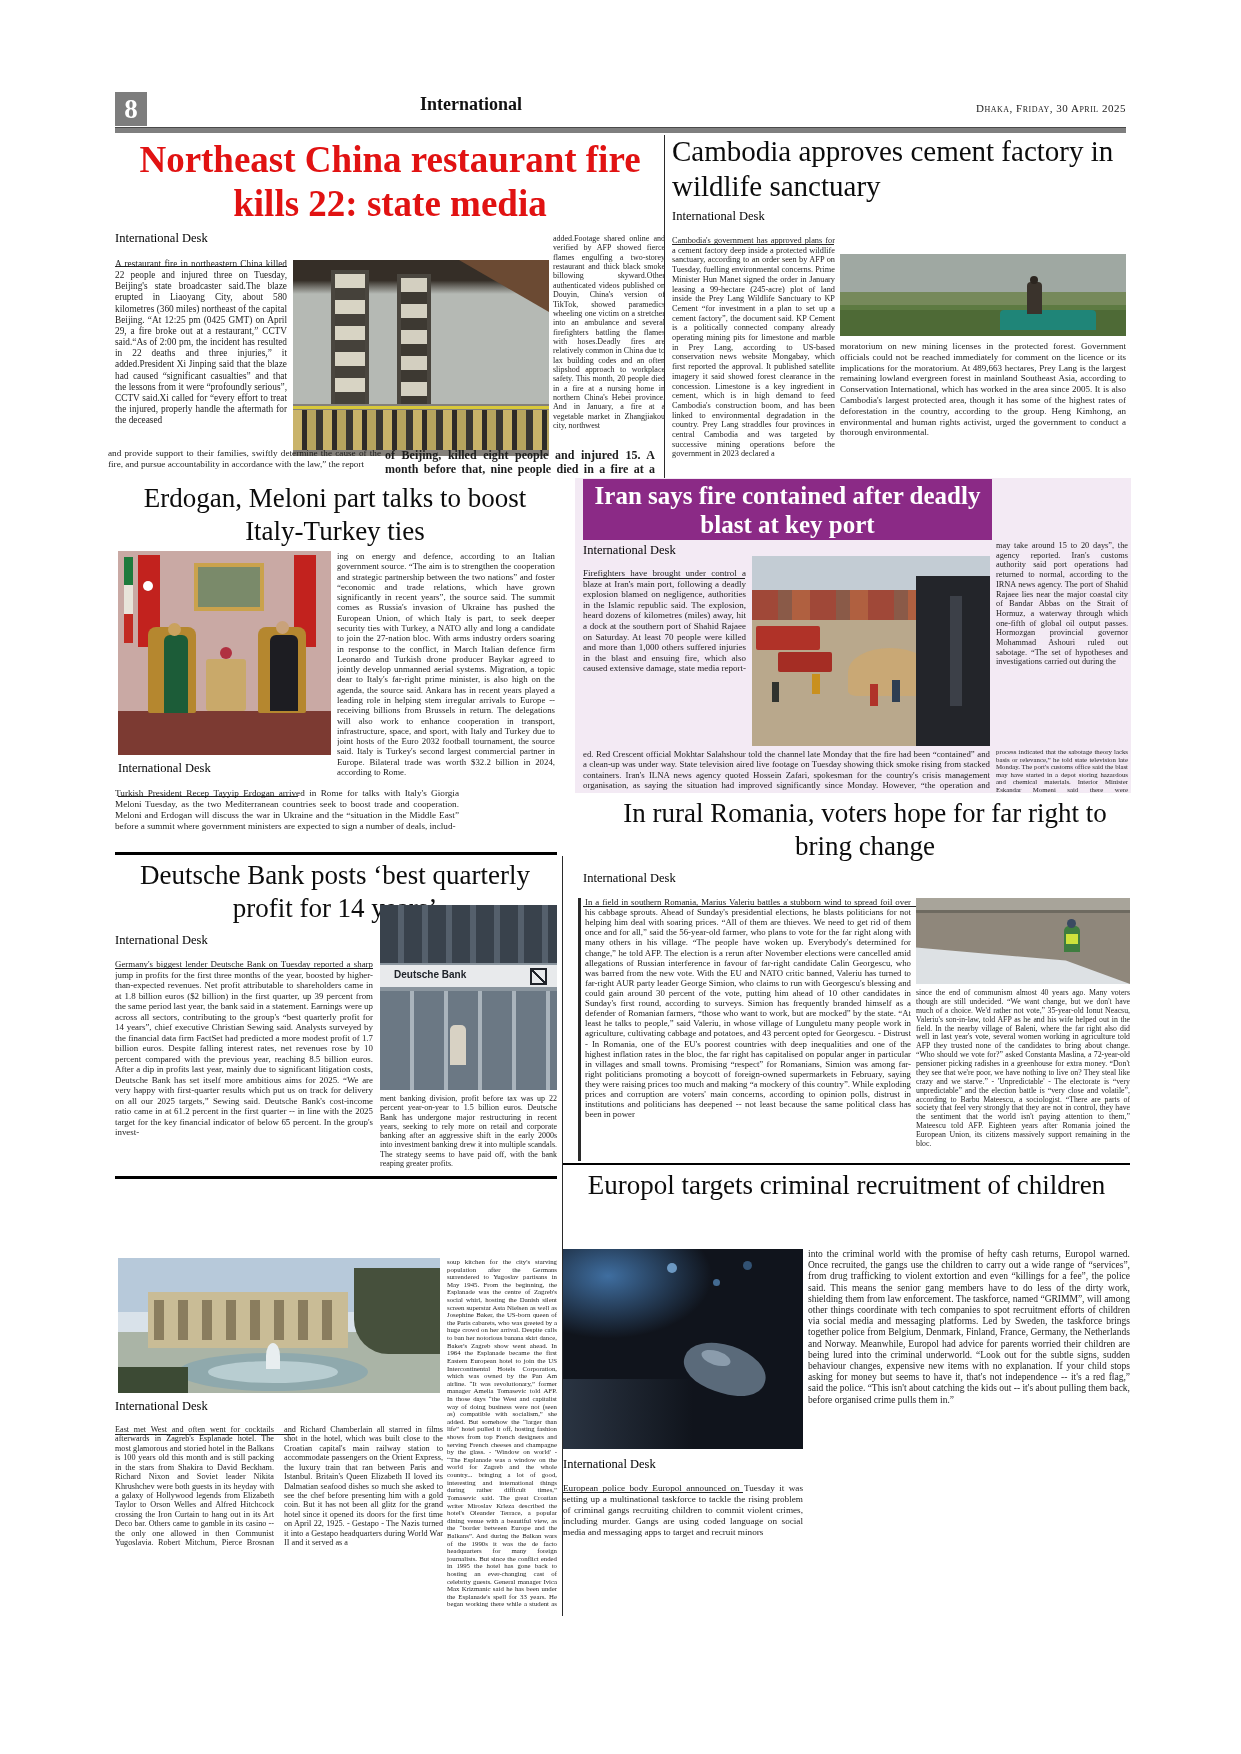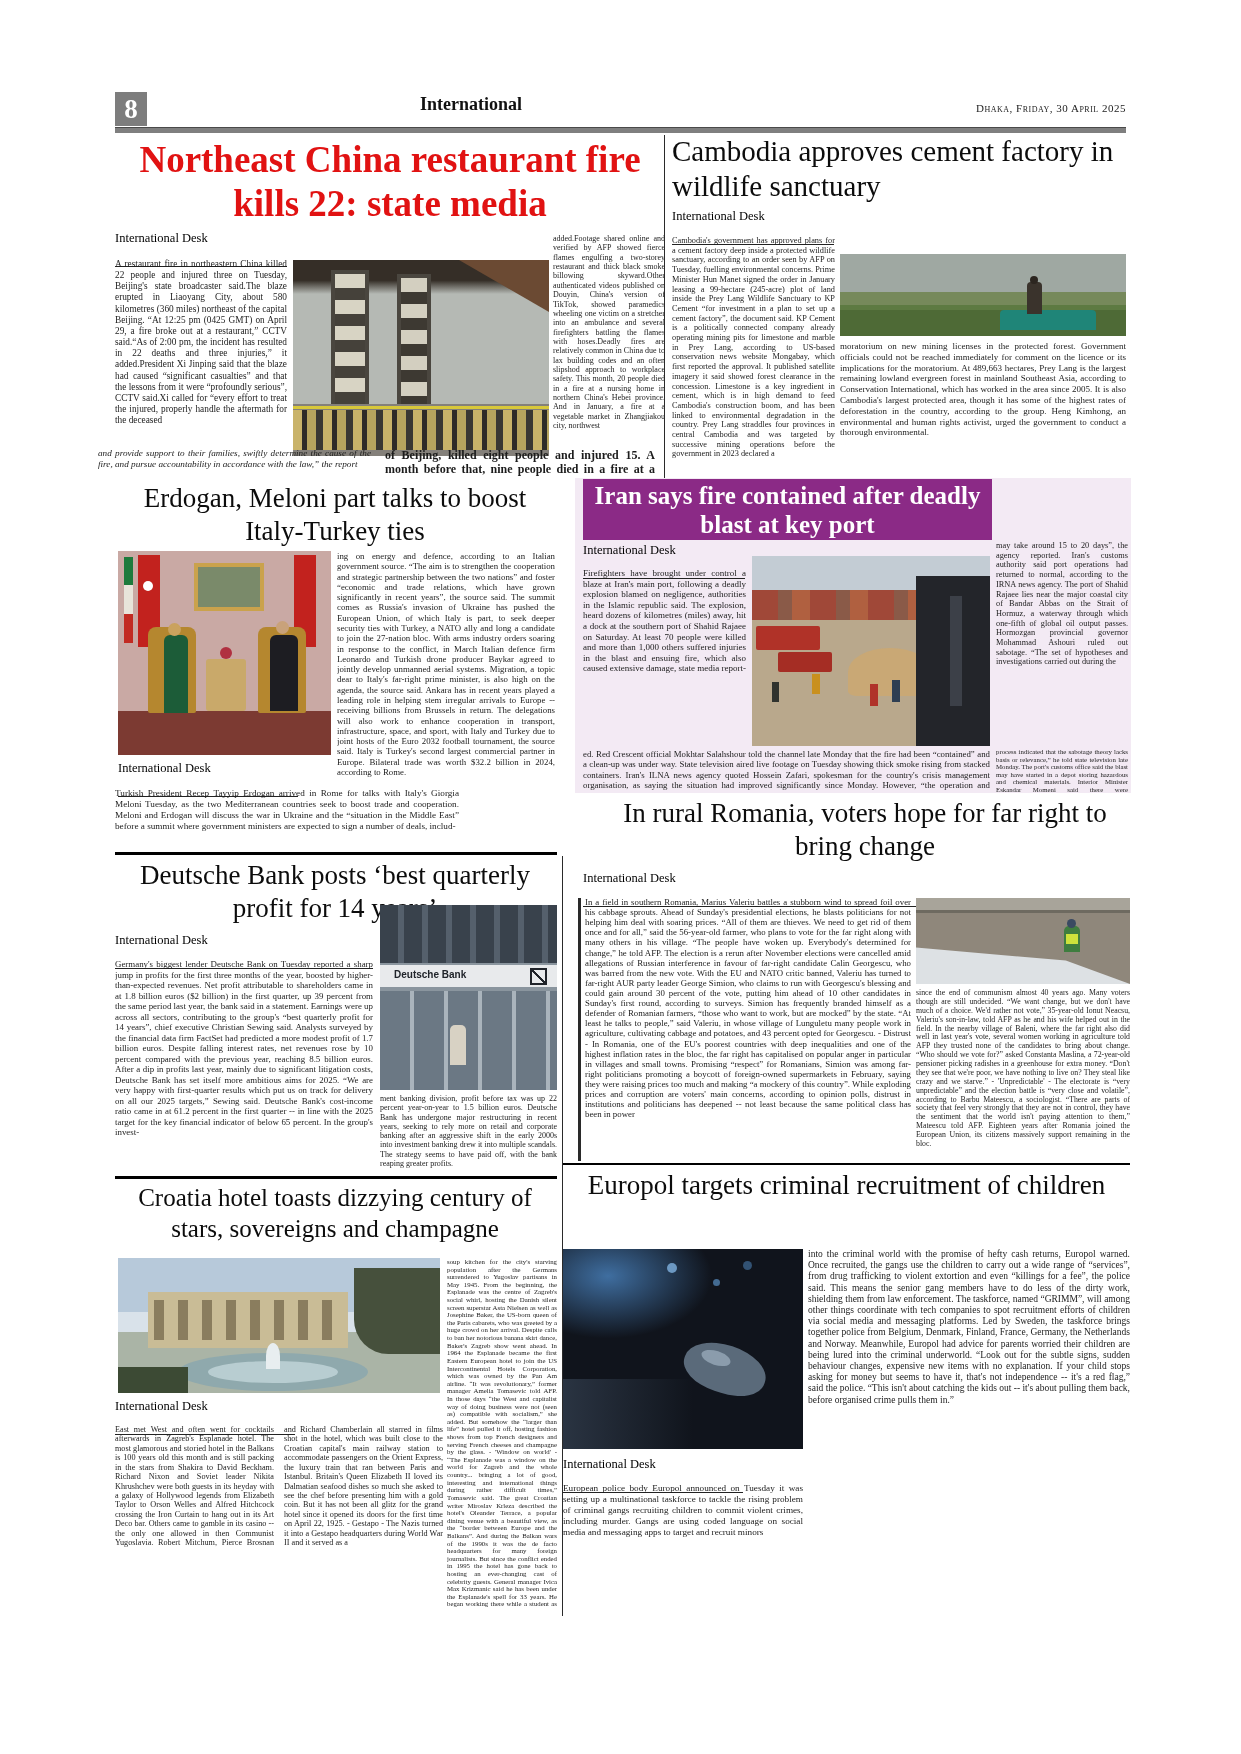--- a/index.html
+++ b/index.html
@@ -42,21 +42,21 @@
     <div style="left:0;top:0;width:256px;height:34px;background:linear-gradient(180deg,#352e27 60%,rgba(53,46,39,0));"></div>
     <div style="right:0;top:0;width:90px;height:52px;background:#6b4a33;clip-path:polygon(100% 0,0 0,100% 100%);"></div>
     <div style="left:38px;top:10px;width:30px;height:150px;background:repeating-linear-gradient(180deg,#d8d4c4 0 14px,#45413a 14px 26px);border:4px solid #4a463f;"></div>
     <div style="left:104px;top:14px;width:26px;height:146px;background:repeating-linear-gradient(180deg,#d3cfc0 0 14px,#3d3932 14px 26px);border:4px solid #4a463f;"></div>
     <div style="left:0;top:144px;width:256px;height:52px;background:#84807a;"></div>
     <div style="left:0;top:150px;width:256px;height:40px;background:repeating-linear-gradient(90deg,#c9b36a 0 9px,#2e2b28 9px 14px,#b7a45e 14px 23px,#3a3733 23px 30px);"></div>
     <div style="left:0;top:146px;width:256px;height:3px;background:#d8c83a;"></div>
   </div>
 
   <div class="abs bodytext" style="left:553px;top:234px;width:112px;height:246px;font-size:8px;line-height:1.17;">added.Footage shared online and verified by AFP showed fierce flames engulfing a two-storey restaurant and thick black smoke billowing skyward.Other authenticated videos published on Douyin, China's version of TikTok, showed paramedics wheeling one victim on a stretcher into an ambulance and several firefighters battling the flames with hoses.Deadly fires are relatively common in China due to lax building codes and an often slipshod approach to workplace safety. This month, 20 people died in a fire at a nursing home in northern China's Hebei province. And in January, a fire at a vegetable market in Zhangjiakou city, northwest</div>
-  <div class="abs bodytext" style="left:98px;top:448px;width:273px;height:28px;font-size:9.2px;line-height:1.2;font-style:italic;">and provide support to their families, swiftly determine the cause of the fire, and pursue accountability in accordance with the law,” the report</div>
+  <div class="abs bodytext" style="left:108px;top:448px;width:273px;height:28px;font-size:9.2px;line-height:1.2;">and provide support to their families, swiftly determine the cause of the fire, and pursue accountability in accordance with the law,” the report</div>
   <div class="abs bodytext" style="left:385px;top:448px;width:270px;height:28px;font-size:12px;line-height:1.2;font-weight:bold;">of Beijing, killed eight people and injured 15. A month before that, nine people died in a fire at a construction site in eastern China's Rongcheng city.</div>
 
   <div class="abs vrule" style="left:664px;top:135px;width:1px;height:343px;"></div>
   <div class="abs hl" style="left:672px;top:134px;width:454px;height:72px;font-size:29px;text-align:left;">Cambodia approves cement factory in wildlife sanctuary</div>
   <div class="abs desk" style="left:672px;top:209px;width:162px;">International Desk</div>
   <div class="abs bodytext" style="left:672px;top:236px;width:163px;height:242px;font-size:8.3px;line-height:1.17;">Cambodia's government has approved plans for a cement factory deep inside a protected wildlife sanctuary, according to an order seen by AFP on Tuesday, fuelling environmental concerns. Prime Minister Hun Manet signed the order in January leasing a 99-hectare (245-acre) plot of land inside the Prey Lang Wildlife Sanctuary to KP Cement “for investment in a plan to set up a cement factory”, the document said. KP Cement is a politically connected company already operating mining pits for limestone and marble in Prey Lang, according to US-based conservation news website Mongabay, which first reported the approval. It published satellite imagery it said showed forest clearance in the concession. Limestone is a key ingredient in cement, which is in high demand to feed Cambodia's construction boom, and has been linked to environmental degradation in the country. Prey Lang straddles four provinces in central Cambodia and was targeted by successive mining operations before the government in 2023 declared a</div>
 
   <div class="photo" style="left:840px;top:254px;width:286px;height:82px;background:linear-gradient(180deg,#9fa8a2 0 46%,#76895b 46% 62%,#5d7a42 62% 100%);">
     <div style="left:0;bottom:0;width:286px;height:26px;background:#4e6a36;"></div>
     <div style="right:30px;bottom:6px;width:96px;height:20px;background:#1f8578;border-radius:4px 4px 0 0;"></div>
@@ -137,21 +137,20 @@
     <div style="left:0;top:12px;width:214px;height:3px;background:#6e6a60;"></div>
     <div style="left:0;bottom:0;width:214px;height:52px;background:#dde1e4;clip-path:polygon(0 30%,70% 55%,100% 100%,0 100%);"></div>
     <div style="left:148px;top:28px;width:16px;height:26px;background:#3f7d3f;border-radius:5px 5px 0 0;"></div>
     <div style="left:150px;top:36px;width:12px;height:10px;background:#cde23c;"></div>
     <div style="left:151px;top:21px;width:9px;height:9px;background:#3a4a62;border-radius:50%;"></div>
   </div>
 
   <div class="abs bodytext" style="left:916px;top:989px;width:214px;height:172px;font-size:7.8px;line-height:1.14;">since the end of communism almost 40 years ago. Many voters though are still undecided. “We want change, but we don't have much of a choice. We'd rather not vote,” 35-year-old Ionut Neacsu, Valeriu's son-in-law, told AFP as he and his wife helped out in the field. In the nearby village of Baleni, where the far right also did well in last year's vote, several women working in agriculture told AFP they trusted none of the candidates to bring about change. “Who should we vote for?” asked Constanta Maslina, a 72-year-old pensioner picking radishes in a greenhouse for extra money. “Don't they see that we're poor, we have nothing to live on? They steal like crazy and we starve.” - 'Unpredictable' - The electorate is “very unpredictable” and the election battle is “very close and volatile”, according to Barbu Mateescu, a sociologist. “There are parts of society that feel very strongly that they are not in control, they have the sentiment that the world isn't paying attention to them,” Mateescu told AFP. Eighteen years after Romania joined the European Union, its citizens massively support remaining in the bloc.</div>
 
   <div class="abs hrule" style="left:115px;top:1176px;width:442px;height:2.5px;"></div>
-  <div class="abs hl" style="left:115px;top:1183px;width:440px;height:70px;font-size:25px;">Croatia hotel toasts dizzying century of stars, sovereigns and champagne</div>
 
   <div class="photo" style="left:118px;top:1258px;width:322px;height:135px;background:linear-gradient(180deg,#b7c9da 0 40%,#d9e2ea 40% 55%,#aab4a6 55%);">
     <div style="left:30px;top:34px;width:200px;height:56px;background:#c9bc96;"></div>
     <div style="left:36px;top:42px;width:188px;height:40px;background:repeating-linear-gradient(90deg,#8a7d5e 0 10px,#c9bc96 10px 24px);"></div>
     <div style="right:0;top:10px;width:86px;height:86px;background:#46503c;border-radius:0 0 0 40%;"></div>
     <div style="left:60px;bottom:2px;width:190px;height:38px;background:#8fa9ad;border-radius:50%;"></div>
     <div style="left:90px;bottom:10px;width:130px;height:22px;background:#b8cdd1;border-radius:50%;"></div>
     <div style="left:148px;bottom:24px;width:14px;height:26px;background:#e8eef0;border-radius:50% 50% 0 0;"></div>
     <div style="left:0;bottom:0;width:70px;height:26px;background:#3c4a34;"></div>
   </div>

